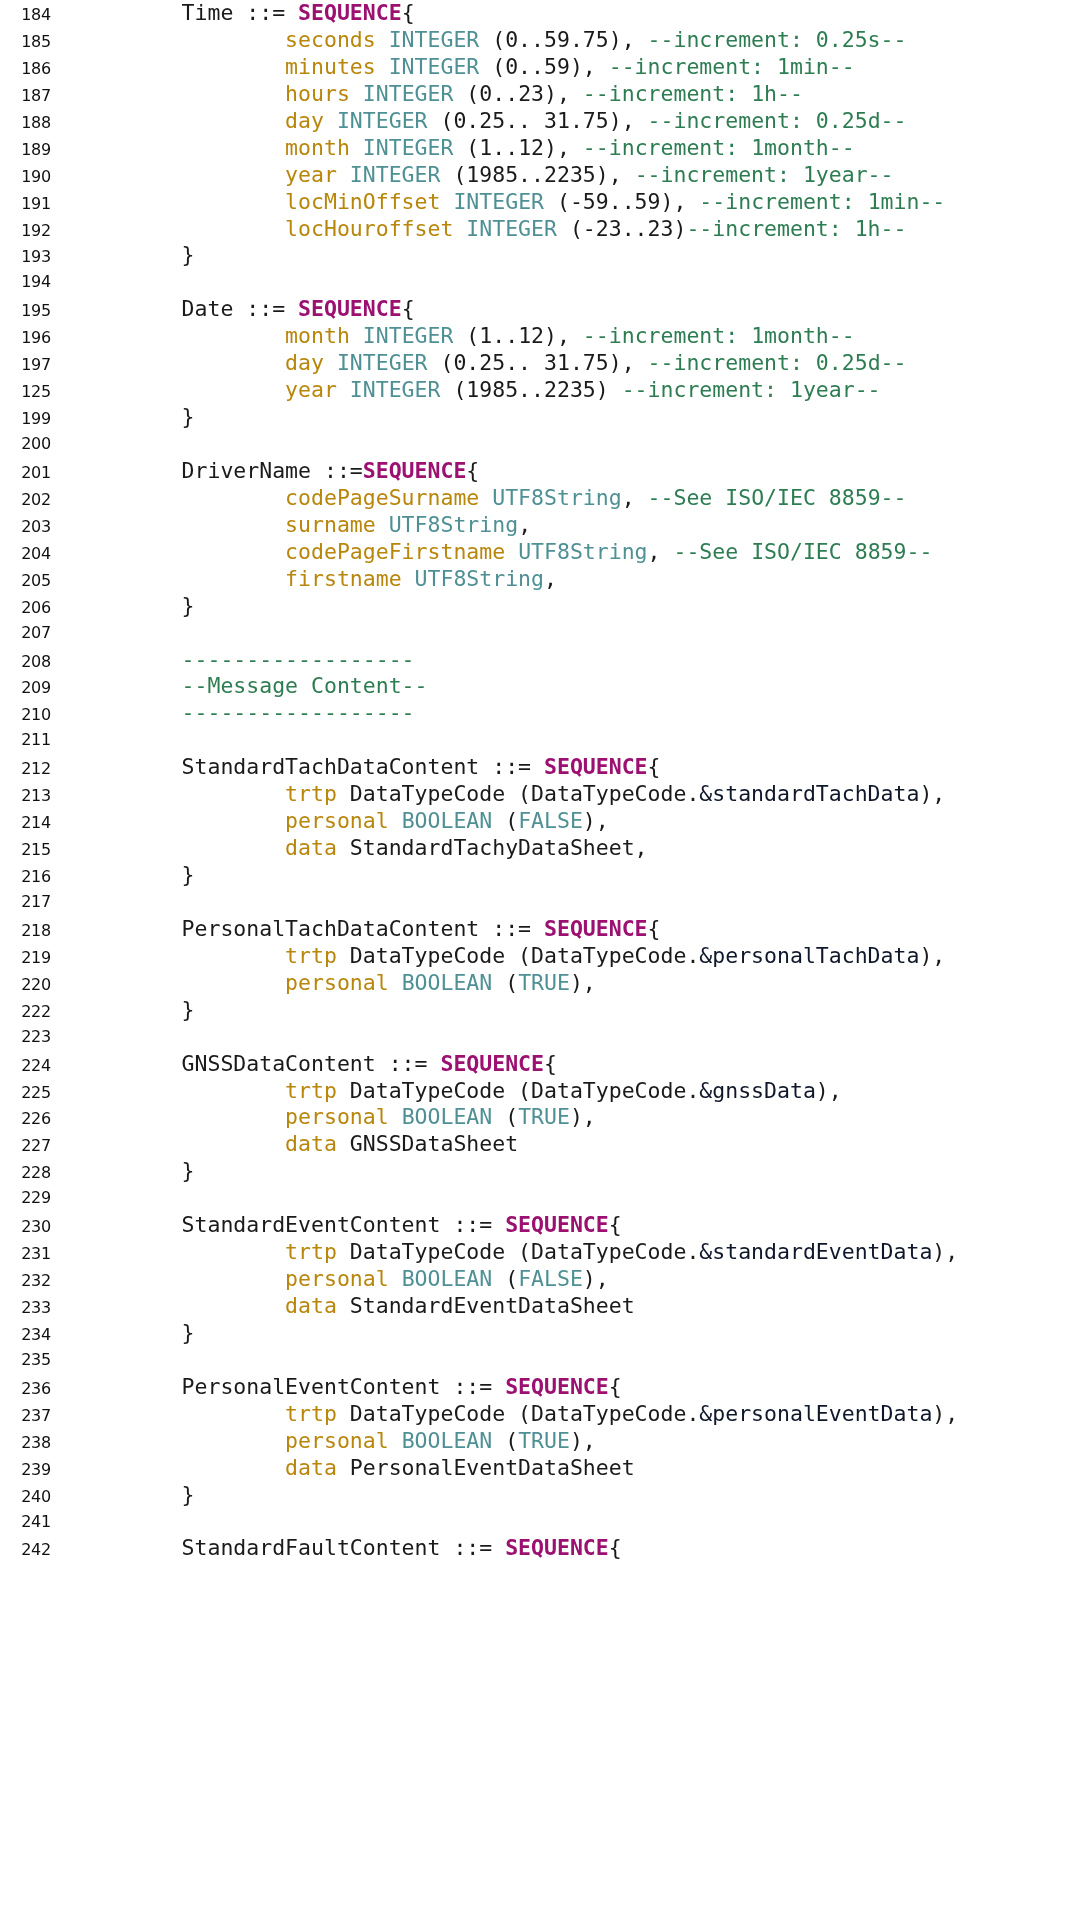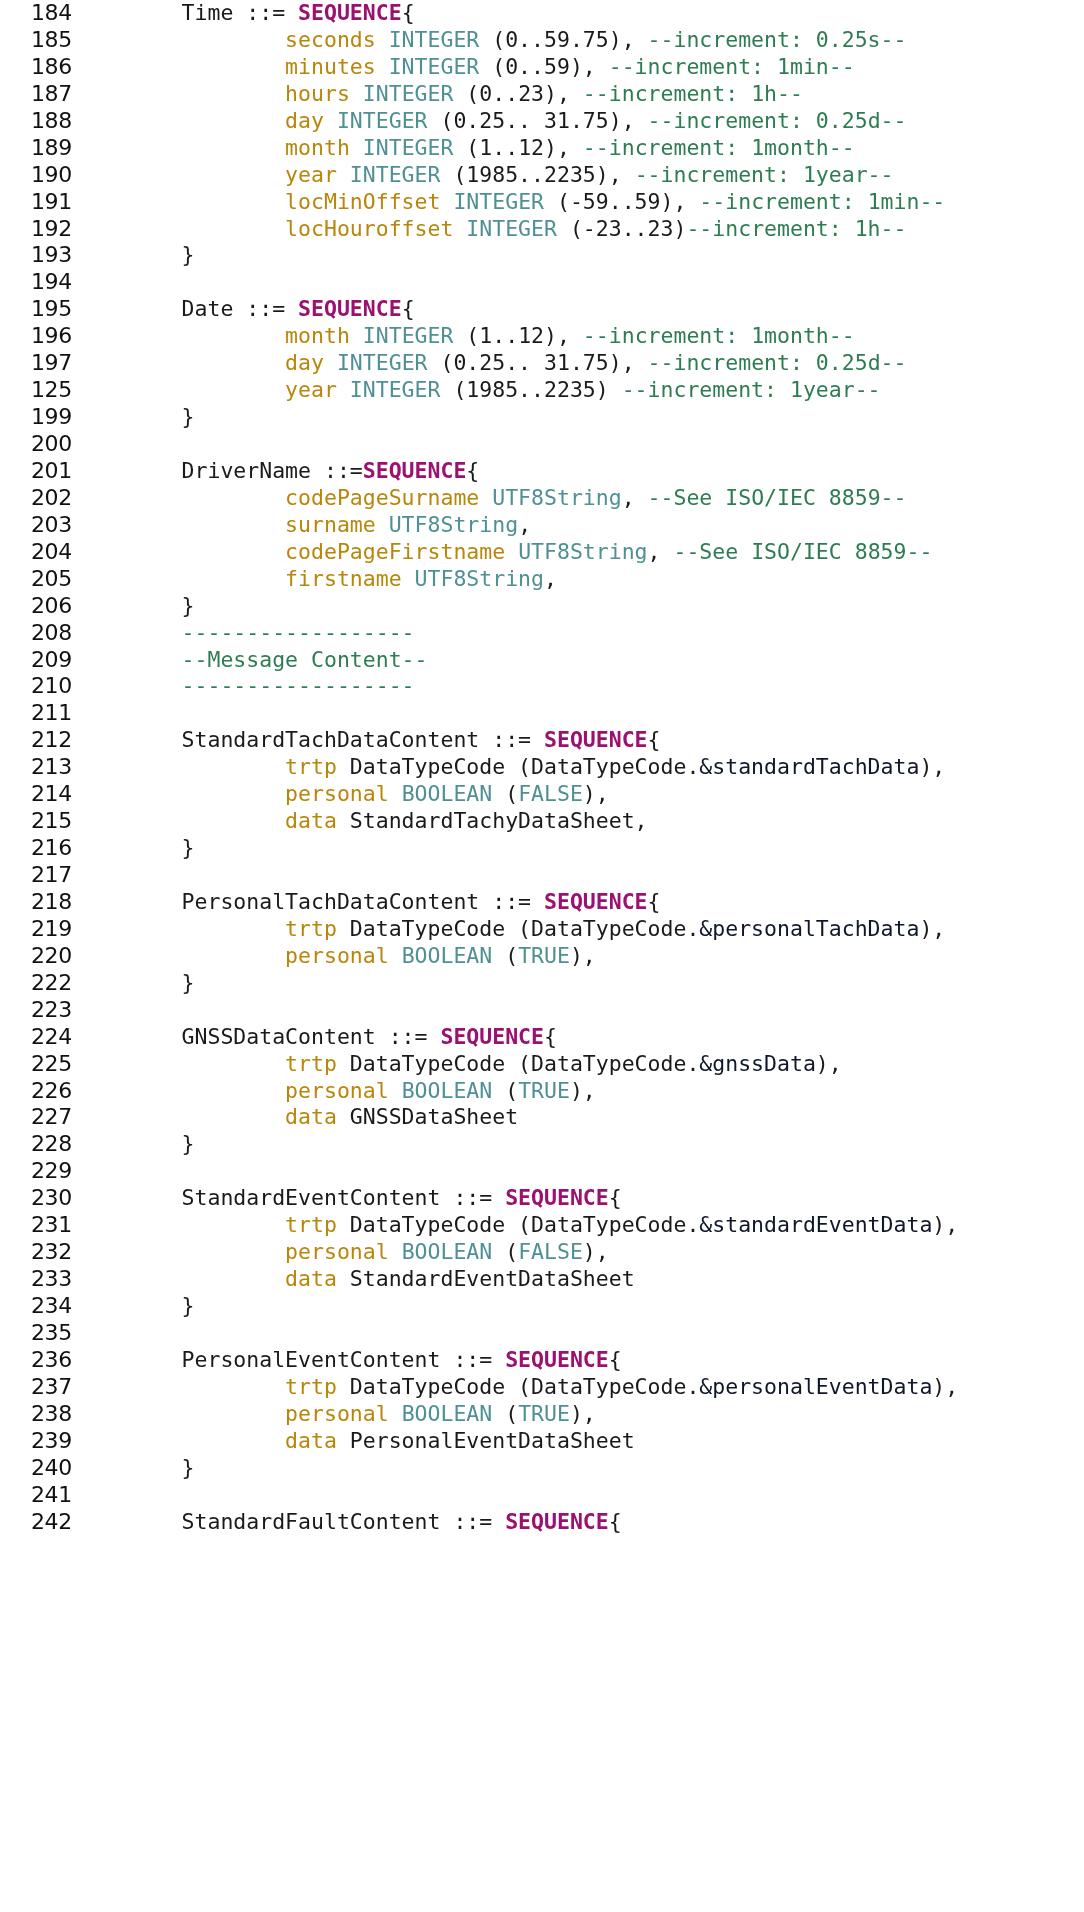--- a/index.html
+++ b/index.html
@@ -22,26 +22,26 @@
   .code-line {
     display: flex;
     align-items: baseline;
     height: 26.95px;
     line-height: 26.95px;
     white-space: pre;
   }
   .ln {
     flex: 0 0 78px;
     width: 78px;
-    text-align: right;
+    text-align: center;
     padding-right: 6px;
     box-sizing: border-box;
     color: #111111;
     font-family: "DejaVu Sans", sans-serif;
-    font-size: 22px;
+    font-size: 16px;
     letter-spacing: -0.3px;
   }
   .code-text {
     flex: 1 1 auto;
     font-family: "DejaVu Sans Mono", monospace;
     font-size: 21.5px;
     color: #1a1a1a;
     white-space: pre;
     overflow: visible;
   }
@@ -73,20 +73,21 @@
     <div class="code-line"><span class="ln">197</span><span class="code-text"><span class="tok-plain">                </span><span class="tok-field">day</span><span class="tok-plain"> </span><span class="tok-type">INTEGER</span><span class="tok-plain"> (0.25.. 31.75), </span><span class="tok-comment">--increment: 0.25d--</span></span></div>
     <div class="code-line"><span class="ln">125</span><span class="code-text"><span class="tok-plain">                </span><span class="tok-field">year</span><span class="tok-plain"> </span><span class="tok-type">INTEGER</span><span class="tok-plain"> (1985..2235) </span><span class="tok-comment">--increment: 1year--</span></span></div>
     <div class="code-line"><span class="ln">199</span><span class="code-text"><span class="tok-plain">        }</span></span></div>
     <div class="code-line"><span class="ln">200</span><span class="code-text"></span></div>
     <div class="code-line"><span class="ln">201</span><span class="code-text"><span class="tok-plain">        DriverName ::=</span><span class="tok-kw">SEQUENCE</span><span class="tok-plain">{</span></span></div>
     <div class="code-line"><span class="ln">202</span><span class="code-text"><span class="tok-plain">                </span><span class="tok-field">codePageSurname</span><span class="tok-plain"> </span><span class="tok-type">UTF8String</span><span class="tok-plain">, </span><span class="tok-comment">--See ISO/IEC 8859--</span></span></div>
     <div class="code-line"><span class="ln">203</span><span class="code-text"><span class="tok-plain">                </span><span class="tok-field">surname</span><span class="tok-plain"> </span><span class="tok-type">UTF8String</span><span class="tok-plain">,</span></span></div>
     <div class="code-line"><span class="ln">204</span><span class="code-text"><span class="tok-plain">                </span><span class="tok-field">codePageFirstname</span><span class="tok-plain"> </span><span class="tok-type">UTF8String</span><span class="tok-plain">, </span><span class="tok-comment">--See ISO/IEC 8859--</span></span></div>
     <div class="code-line"><span class="ln">205</span><span class="code-text"><span class="tok-plain">                </span><span class="tok-field">firstname</span><span class="tok-plain"> </span><span class="tok-type">UTF8String</span><span class="tok-plain">,</span></span></div>
     <div class="code-line"><span class="ln">206</span><span class="code-text"><span class="tok-plain">        }</span></span></div>
+    <div class="code-line"><span class="ln">207</span><span class="code-text"></span></div>
     <div class="code-line"><span class="ln">208</span><span class="code-text"><span class="tok-plain">        </span><span class="tok-comment">------------------</span></span></div>
     <div class="code-line"><span class="ln">209</span><span class="code-text"><span class="tok-plain">        </span><span class="tok-comment">--Message Content--</span></span></div>
     <div class="code-line"><span class="ln">210</span><span class="code-text"><span class="tok-plain">        </span><span class="tok-comment">------------------</span></span></div>
     <div class="code-line"><span class="ln">211</span><span class="code-text"></span></div>
     <div class="code-line"><span class="ln">212</span><span class="code-text"><span class="tok-plain">        StandardTachDataContent ::= </span><span class="tok-kw">SEQUENCE</span><span class="tok-plain">{</span></span></div>
     <div class="code-line"><span class="ln">213</span><span class="code-text"><span class="tok-plain">                </span><span class="tok-field">trtp</span><span class="tok-plain"> DataTypeCode (DataTypeCode.</span><span class="tok-ref">&amp;standardTachData</span><span class="tok-plain">),</span></span></div>
     <div class="code-line"><span class="ln">214</span><span class="code-text"><span class="tok-plain">                </span><span class="tok-field">personal</span><span class="tok-plain"> </span><span class="tok-type">BOOLEAN</span><span class="tok-plain"> (</span><span class="tok-type">FALSE</span><span class="tok-plain">),</span></span></div>
     <div class="code-line"><span class="ln">215</span><span class="code-text"><span class="tok-plain">                </span><span class="tok-field">data</span><span class="tok-plain"> StandardTachyDataSheet,</span></span></div>
     <div class="code-line"><span class="ln">216</span><span class="code-text"><span class="tok-plain">        }</span></span></div>
     <div class="code-line"><span class="ln">217</span><span class="code-text"></span></div>

